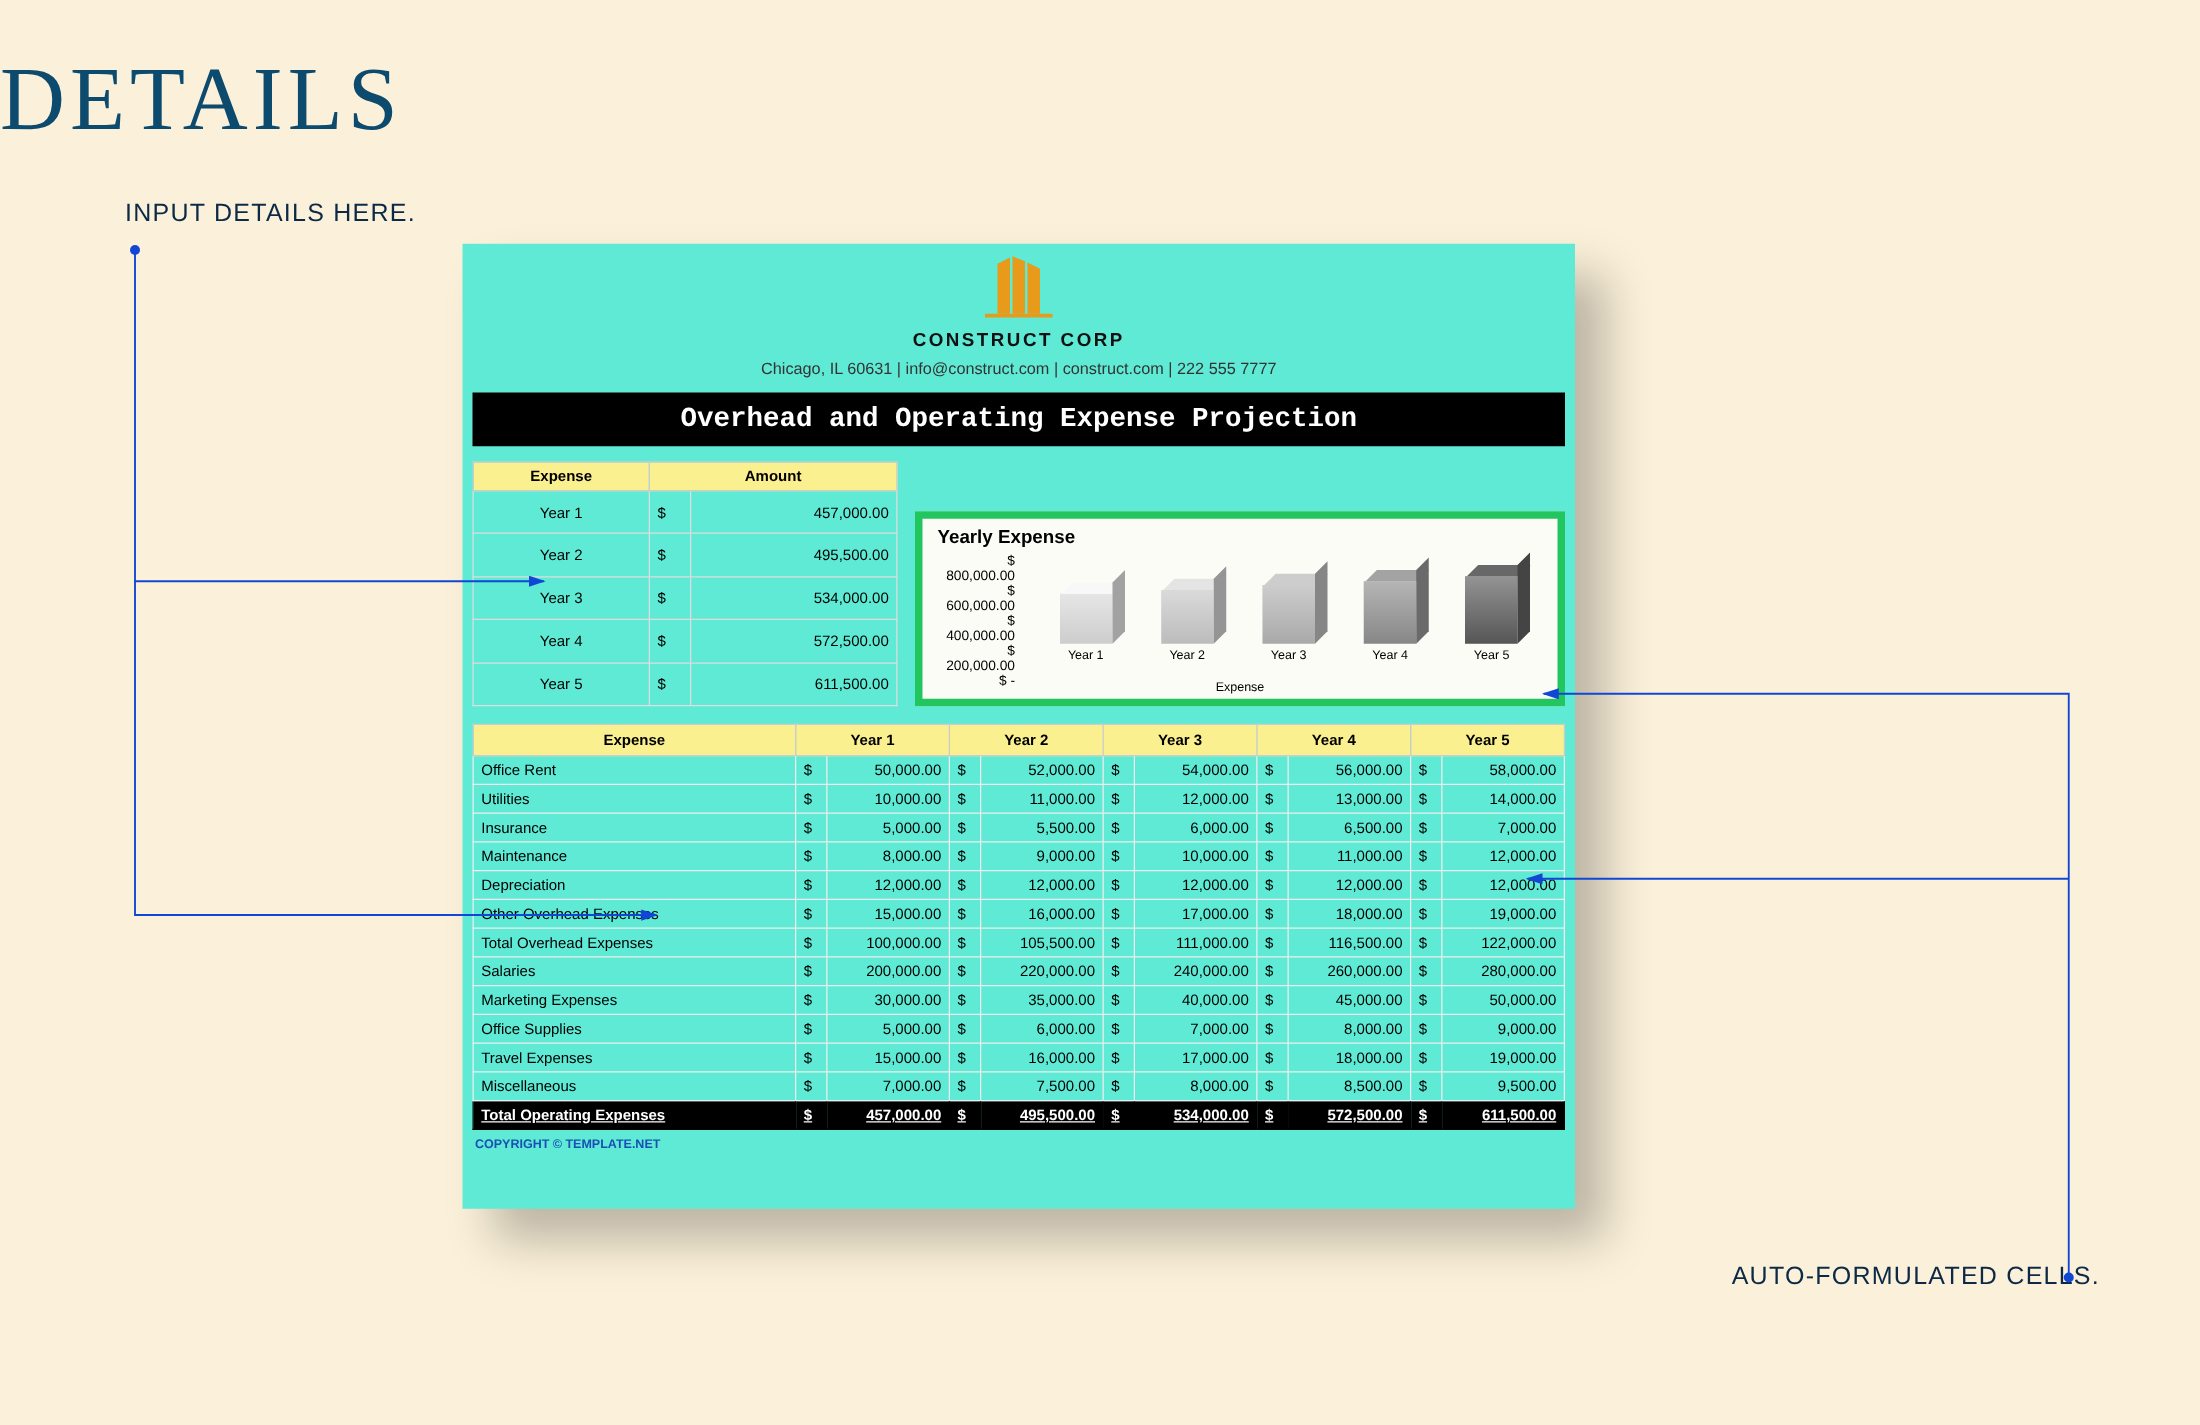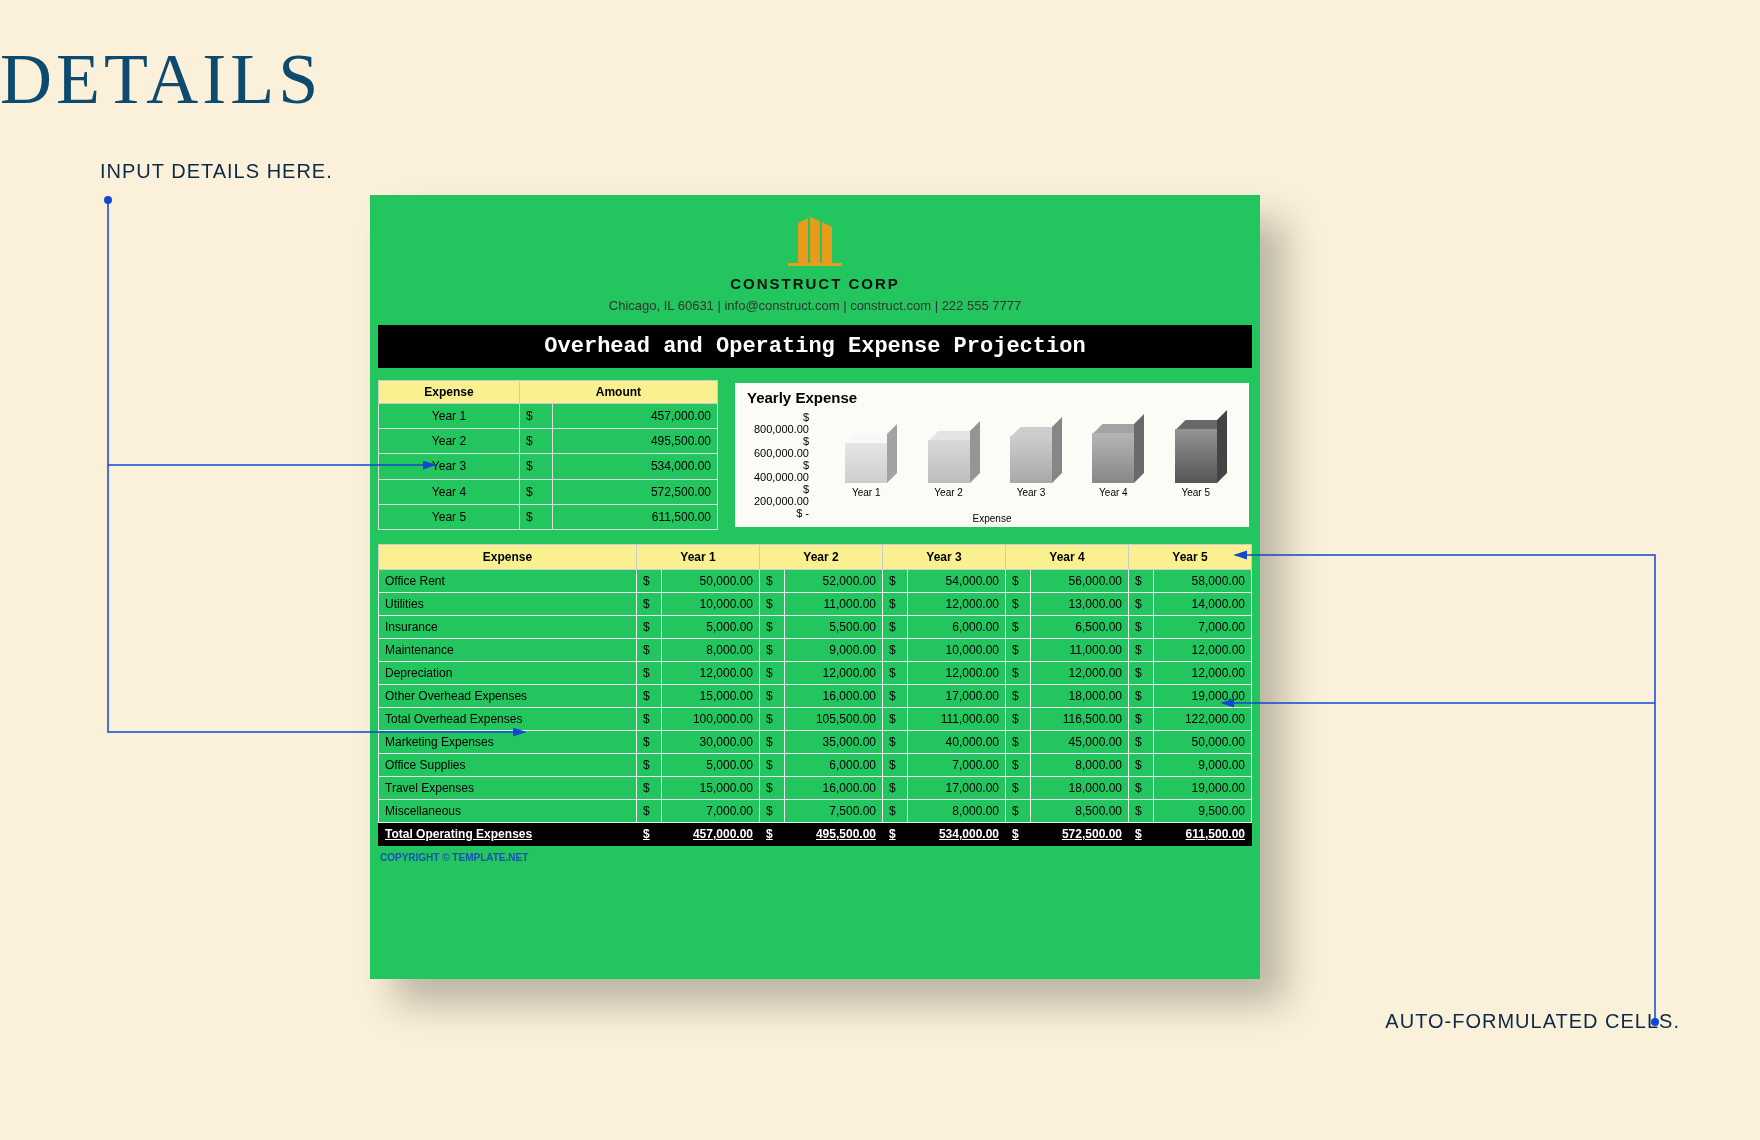--- a/index.html
+++ b/index.html
@@ -27,23 +27,23 @@
     position: absolute;
     right: 80px; top: 1010px;
     font-size: 20px;
     letter-spacing: 1px;
     color: #0c2945;
   }
   .sheet {
     position: absolute;
     left: 370px; top: 195px;
     width: 890px; height: 770px;
-    background: #22c55e;
+    background: #5eead4;
     box-shadow: 25px 25px 35px rgba(0,0,0,0.25);
-    padding-top: 14px;
+    padding-top: 2px;
   }
   .logo-wrap {
     text-align: center;
     margin-top: 6px;
   }
   .logo-wrap svg { display: inline-block; }
   .company-name {
     text-align: center;
     font-weight: bold;
     letter-spacing: 2px;
@@ -87,25 +87,26 @@
   .yearly-table td {
     border: 1px solid #ddd;
     padding: 3px 6px;
     text-align: center;
   }
   .yearly-table td.dollar { text-align: left; width: 20px; }
   .yearly-table td.amt { text-align: right; }
 
   .chart-box {
     flex: 1;
-    border: 3px solid #22c55e;
+    border: 6px solid #22c55e;
     background: #fcfcf6;
     padding: 6px 12px 4px 12px;
     height: 134px;
     position: relative;
+    margin-top: 40px;
   }
   .chart-title { font-weight: bold; font-size: 15px; }
   .axis-labels {
     position: absolute;
     left: 12px; top: 28px;
     font-size: 11px;
     line-height: 12px;
     text-align: right;
     width: 62px;
   }
@@ -396,20 +397,33 @@
           <td class="dollar">$</td>
           <td class="val">105,500.00</td>
           <td class="dollar">$</td>
           <td class="val">111,000.00</td>
           <td class="dollar">$</td>
           <td class="val">116,500.00</td>
           <td class="dollar">$</td>
           <td class="val">122,000.00</td>
         </tr>
         <tr>
+          <td class="name">Salaries</td>
+          <td class="dollar">$</td>
+          <td class="val">200,000.00</td>
+          <td class="dollar">$</td>
+          <td class="val">220,000.00</td>
+          <td class="dollar">$</td>
+          <td class="val">240,000.00</td>
+          <td class="dollar">$</td>
+          <td class="val">260,000.00</td>
+          <td class="dollar">$</td>
+          <td class="val">280,000.00</td>
+        </tr>
+        <tr>
           <td class="name">Marketing Expenses</td>
           <td class="dollar">$</td>
           <td class="val">30,000.00</td>
           <td class="dollar">$</td>
           <td class="val">35,000.00</td>
           <td class="dollar">$</td>
           <td class="val">40,000.00</td>
           <td class="dollar">$</td>
           <td class="val">45,000.00</td>
           <td class="dollar">$</td>

